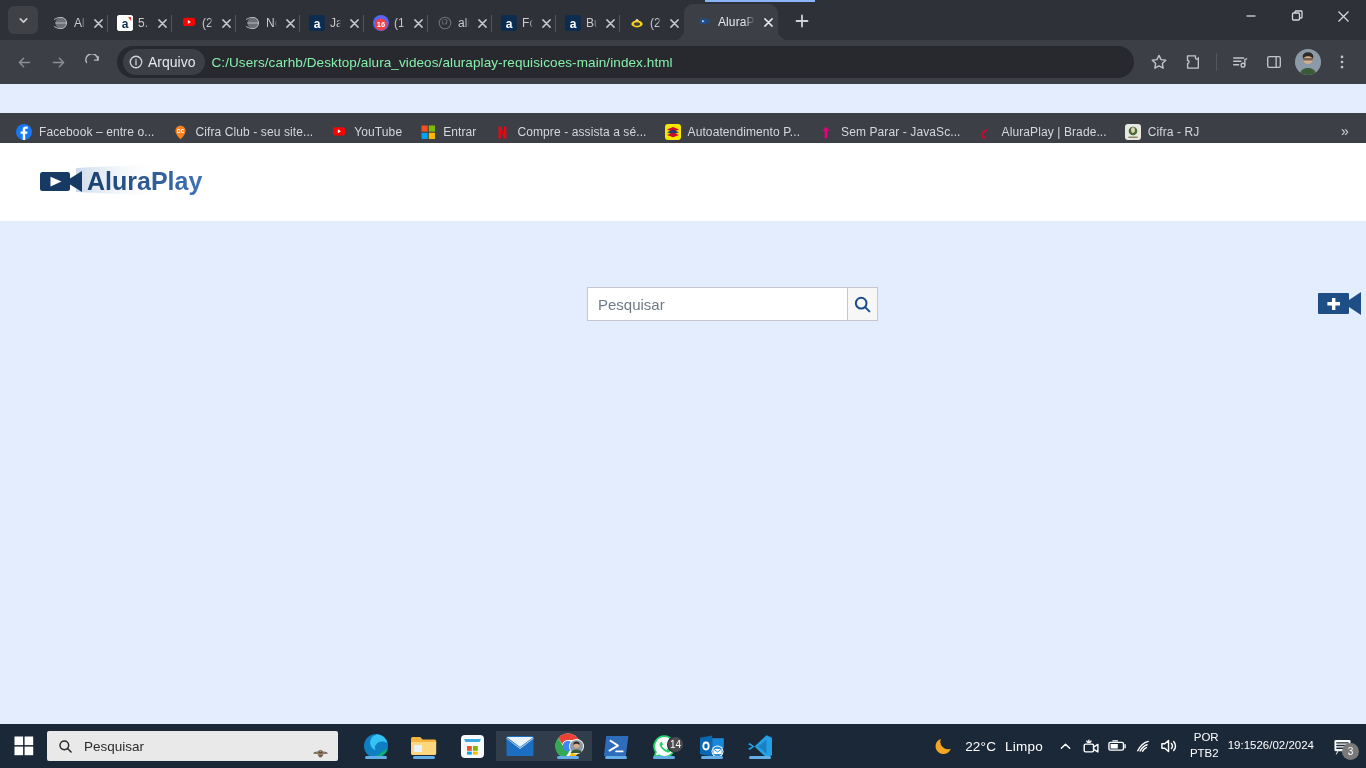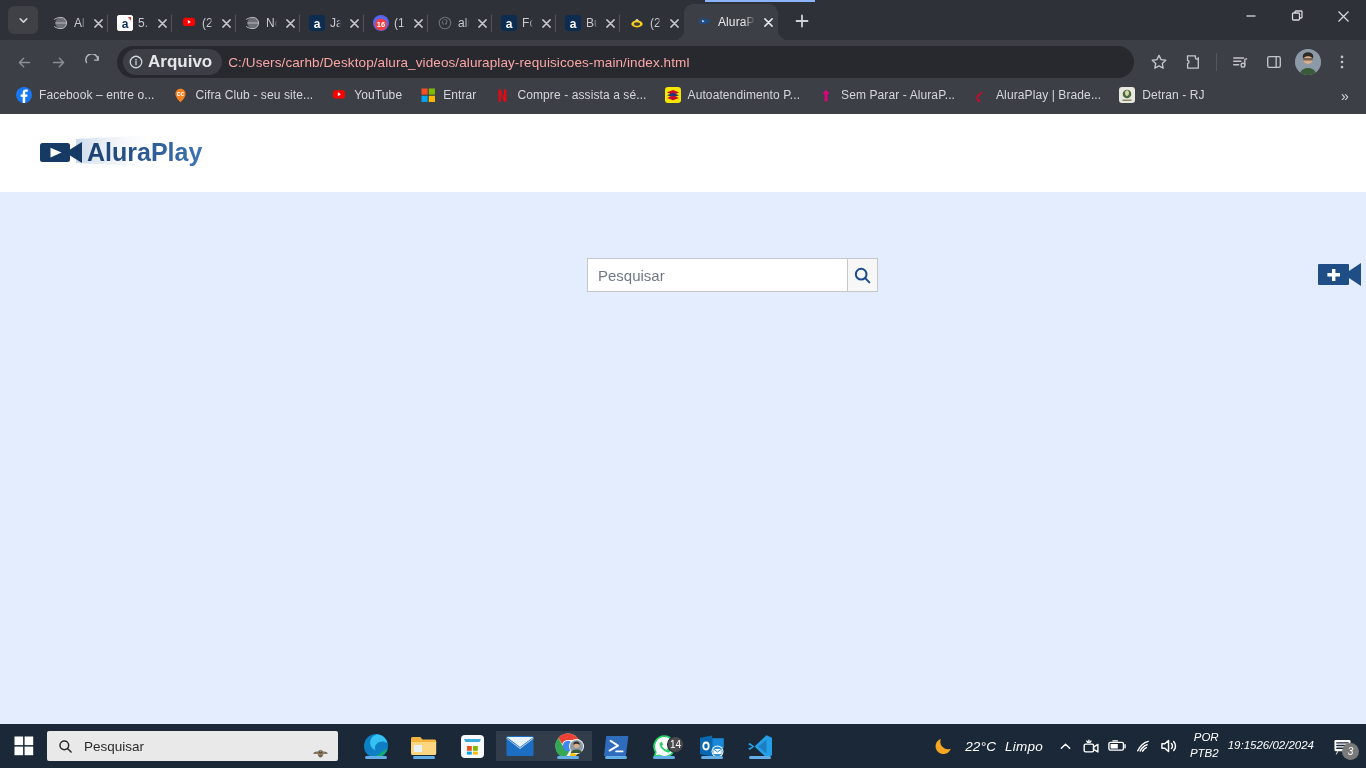--- a/index.html
+++ b/index.html
@@ -94,35 +94,35 @@
 
   .omnibox {
     flex:1; height:32px; background:#27292e; border-radius:16px; margin:0 7px;
     display:flex; align-items:center; padding:0 4px 0 6px; gap:6px; cursor:text;
   }
   .file-chip {
     display:flex; align-items:center; gap:5px; background:#3c3f46; border-radius:14px;
     padding:3px 10px 3px 6px; height:26px;
   }
   .file-chip svg { width:14px; height:14px; stroke:#cfd2d6; fill:none; stroke-width:1.5; }
-  .file-chip-label { font-size:17px; color:#e6e7ea; font-weight:bold; }
-  .url { font-size:13.5px; color:#fca5a5; white-space:nowrap; overflow:hidden; letter-spacing:0.1px; }
+  .file-chip-label { font-size:14px; color:#e6e7ea; font-weight:normal; }
+  .url { font-size:13.5px; color:#86efac; white-space:nowrap; overflow:hidden; letter-spacing:0.1px; }
 
   .tb-icon { width:32px; height:32px; display:flex; align-items:center; justify-content:center;
     border-radius:50%; cursor:pointer; flex:0 0 32px;}
   .tb-icon svg { stroke:#c2c5ca; fill:none; stroke-width:1.5; }
   .tb-sep { width:1px; height:18px; background:#54565c; margin:0 5px; }
   .avatar-btn { width:26px; height:26px; border-radius:50%; overflow:hidden; flex:0 0 26px;
      margin:0 3px; cursor:pointer; background:#7d8a96; position:relative;}
   .avatar-face { position:absolute; inset:0; }
 
   
   .bookmarks {
-    height:30px; background:#3c3f46; display:flex; align-items:flex-start;
-    padding:0 8px; gap:2px; flex:0 0 30px; position:relative;
+    height:30px; background:#3c3f46; display:flex; align-items:flex-end;
+    padding:0 8px; gap:2px; flex:0 0 30px; position:relative;margin-top:29px;
   }
   .bm { display:flex; align-items:center; gap:7px; padding:3px 8px; border-radius:4px;
     cursor:pointer; white-space:nowrap; }
   .bm-ico { width:16px; height:16px; flex:0 0 16px; display:flex; align-items:center;
     justify-content:center; border-radius:3px; font-size:10px; overflow:hidden; position:relative;}
   .bm-label { font-size:12px; color:#d5d7db; letter-spacing:0.1px; }
   .bm-overflow { margin-left:auto; width:26px; height:24px; display:flex; align-items:center;
     justify-content:center; cursor:pointer; color:#d5d7db; font-size:14px; }
 
   
@@ -175,21 +175,21 @@
     content:""; position:absolute; bottom:2px; left:50%; transform:translateX(-50%);
     width:22px; height:3px; border-radius:2px; background:#63aee6;
   }
   .tb-app.active { background:rgba(255,255,255,0.10); }
   .badge {
     position:absolute; right:4px; bottom:8px; min-width:17px; height:17px; border-radius:50%;
     background:#4c4c4c; color:#fff; font-size:10px; display:flex; align-items:center;
     justify-content:center; border:1.5px solid #1b2838; padding:0 2px;
   }
 
-  .tray { margin-left:auto; display:flex; align-items:center; height:44px; padding-right:4px; gap:0;font-style:italic;}
+  .tray { margin-left:auto; display:flex; align-items:center; height:44px; padding-right:4px; gap:0;}
   .weather { display:flex; align-items:center; gap:9px; padding:0 10px 0 6px; cursor:pointer;}
   .weather-txt { font-size:13.5px; color:#fff; letter-spacing:0.2px;}
   .tray-ico { width:26px; height:44px; display:flex; align-items:center; justify-content:center;
     cursor:pointer; }
   .tray-ico svg { stroke:#fff; fill:none; stroke-width:1.5; }
   .lang { display:flex; flex-direction:column; align-items:flex-end; justify-content:center;
     font-size:11.5px; color:#fff; padding:0 7px; line-height:1.35; cursor:pointer;}
   .clock { display:flex; flex-direction:row; align-items:flex-end; justify-content:center;
     font-size:11.5px; color:#fff; padding:0 8px 0 2px; line-height:1.35; cursor:pointer;}
   .notif { width:40px; height:44px; display:flex; align-items:center; justify-content:center;
@@ -558,21 +558,21 @@
         </span>
       <span class="bm-label">Autoatendimento P...</span>
     </div>
 
     <div class="bm">
       <span class="bm-ico">
         <svg viewBox="0 0 16 16" width="14" height="15">
             <path d="M8 1.5l4 4.5H9.6v8.5H6.4V6H4z" fill="#e6007e"></path>
           </svg>
         </span>
-      <span class="bm-label">Sem Parar - AluraP...</span>
+      <span class="bm-label">Sem Parar - JavaSc...</span>
     </div>
 
     <div class="bm">
       <span class="bm-ico">
         <svg viewBox="0 0 16 16" width="15" height="15">
           <path d="M4.2 13.8C2.3 12.2 2 9.6 3.6 7.6c1.4-1.8 4-3 6.4-3.6-1 1.7-2.5 3-4.1 4.2-1.6 1.2-2.1 3.3-1.7 5.6z" fill="#cc092f"></path>
           <circle cx="5.2" cy="13.3" r="1.6" fill="#cc092f"></circle>
           </svg>
         </span>
       <span class="bm-label">AluraPlay | Brade...</span>
@@ -580,21 +580,21 @@
 
     <div class="bm">
       <span class="bm-ico">
         <svg viewBox="0 0 16 16" width="16" height="16">
             <rect width="16" height="16" fill="#e8e8e0"></rect>
         <circle cx="8" cy="7" r="4.3" fill="#4a6a3a"></circle>
         <path d="M8 3.2c1.2 0 2 1.3 2 2.9S9.2 9 8 9 6 7.7 6 6.1s.8-2.9 2-2.9z" fill="#d8d4b0"></path>
         <path d="M3.4 12.5h9.2v1.4H3.4z" fill="#8a8a6a"></path>
           </svg>
         </span>
-      <span class="bm-label">Detran - RJ</span>
+      <span class="bm-label">Cifra - RJ</span>
     </div>
 
     <div class="bm-overflow">»</div>
   </div>
 
   <div class="viewport">
 
     <div class="page-header">
       <div class="logo">
         <svg viewBox="0 0 190 40">

